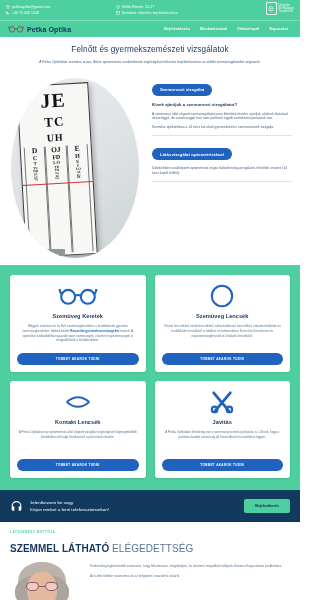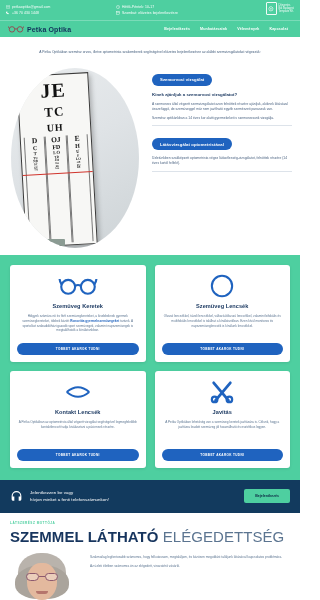--- a/index.html
+++ b/index.html
@@ -187,21 +187,21 @@
     white-space: nowrap;
   }
 
   
   .testi { background: #ffffff; padding: 8px 10px 0; }
   .testi-eyebrow {
     font-size: 3.1px; color: #4ECFA0; font-weight: bold;
     letter-spacing: .5px; text-transform: uppercase;
   }
   .testi-head {
-    font-size: 15px; color: #17355e; margin-top: 3px; letter-spacing: .05px;
+    font-size: 10px; color: #17355e; margin-top: 9px; letter-spacing: .05px;
   }
   .testi-head b { font-weight: bold; }
   .testi-head span { color: #5b7490; }
   .testi-row { display: flex; gap: 8px; margin-top: 6px; }
   .testi-photo {
     width: 72px; height: 56px; flex: none;
     position: relative; overflow: hidden;
   }
   .portrait { position: absolute; left: 4px; top: 0; width: 56px; height: 60px; }
   .p-hair {
@@ -302,20 +302,21 @@
     </div>
     <div class="nav-items">
       <span class="nav-item">Bejelentkezés</span>
       <span class="nav-item">Munkatársaink</span>
       <span class="nav-item">Vélemények</span>
       <span class="nav-item">Kapcsolat</span>
     </div>
   </div>
 
   <div class="hero">
+    <h1 class="hero-title">Felnőtt és gyermekszemészeti vizsgálatok</h1>
     <p class="hero-sub">A Petka Optikában szemész orvos, illetve optometrista szakemberek segítségével előzetes bejelentkezésre az alábbi szemvizsgálatokat végezzük:</p>
   </div>
 
   <div class="split">
     <div class="split-left">
       <div class="oval">
         <div class="chart-wrap">
           <div class="chart-board">
             <div class="cr r1">JE</div>
             <div class="cr r2">TC</div>

